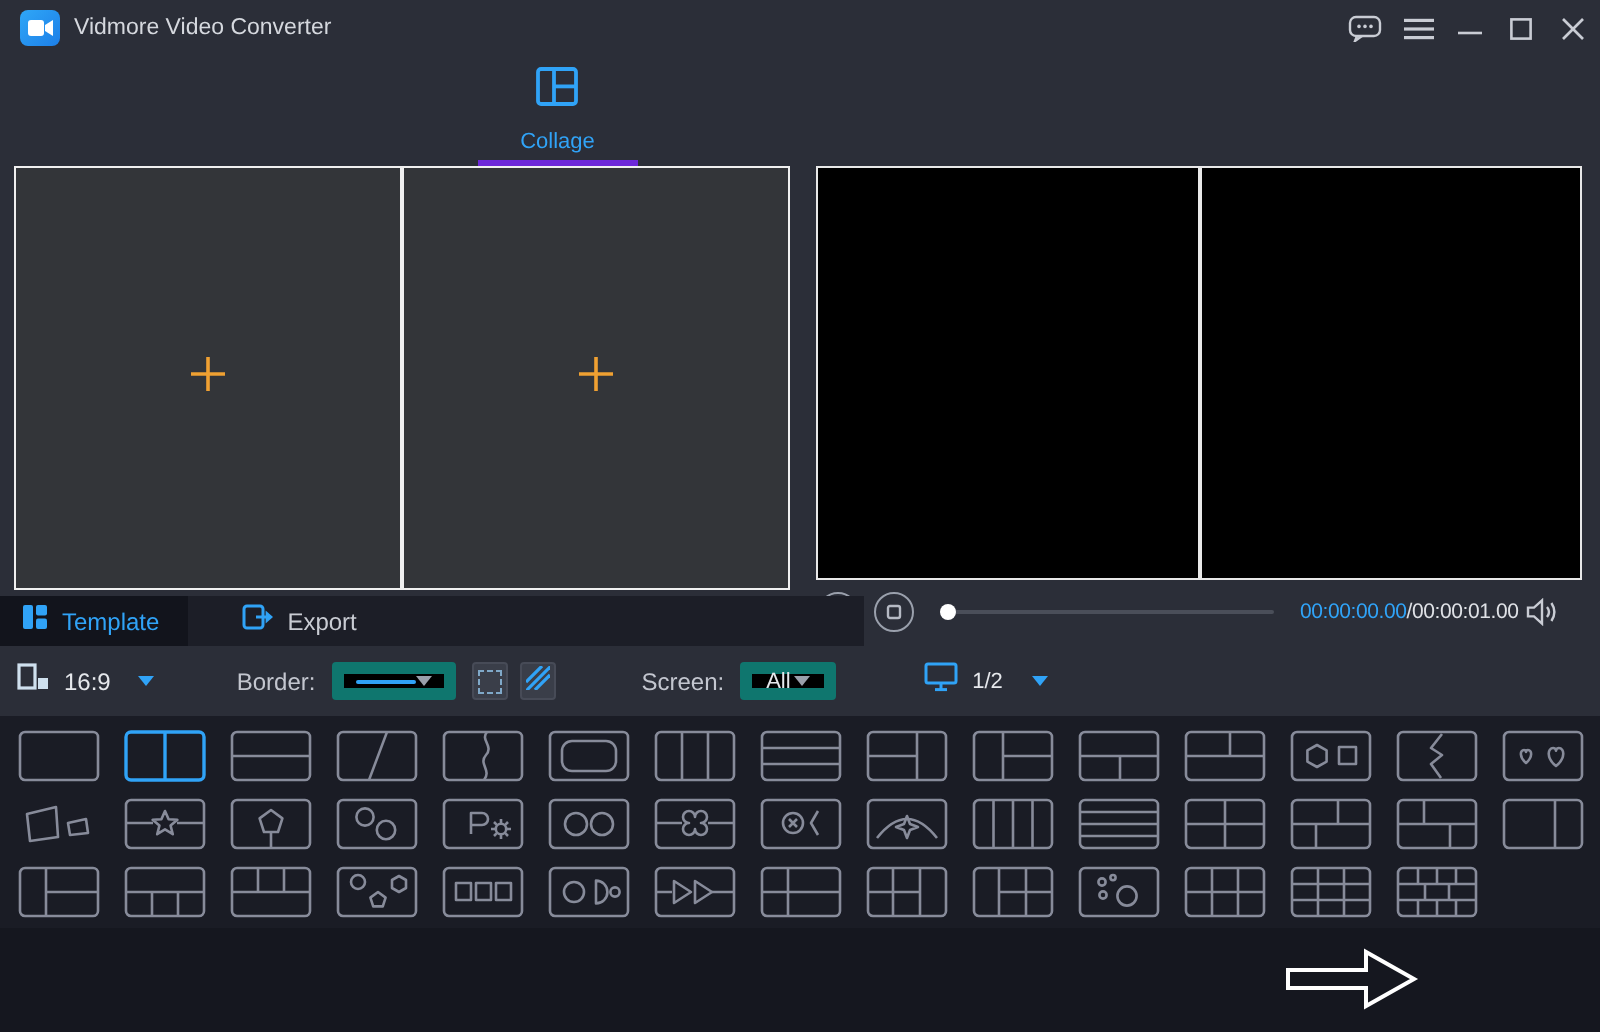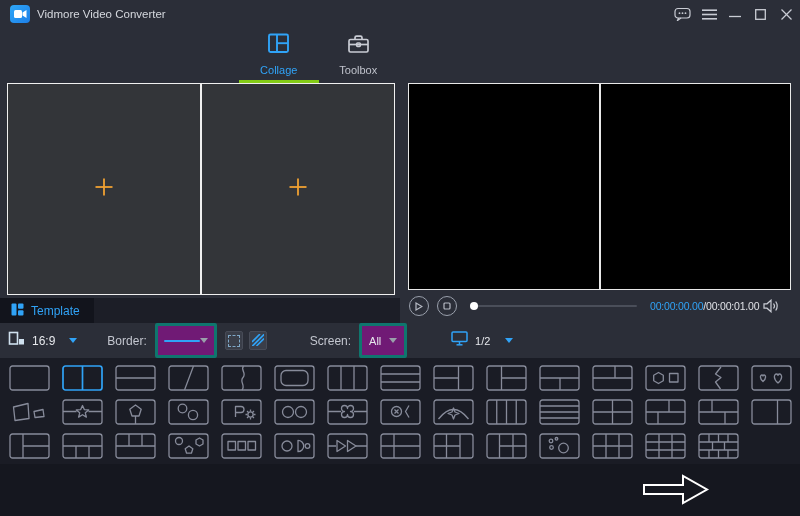--- a/index.html
+++ b/index.html
@@ -8,47 +8,47 @@
   
   #titlebar{left:0;top:0;width:800px;height:28px;display:flex;align-items:center;}
   #appicon{left:10px;top:5px;width:20px;height:18px;border-radius:4px;background:linear-gradient(135deg,#2fa7f7,#1d7fe8);display:flex;align-items:center;justify-content:center;}
   #apptitle{left:37px;top:8px;font-size:11.5px;color:#d5d8de;}
   .tb-ctrl{top:6px;width:20px;height:16px;display:flex;align-items:center;justify-content:center;color:#c9ccd4;font-size:12px;}
   
   #nav{left:239px;top:30px;width:318px;height:53px;display:flex;}
   .navtab{width:79.5px;height:53px;display:flex;flex-direction:column;align-items:center;justify-content:flex-start;box-sizing:border-box;}
   .navtab .nlabel{font-size:11px;color:#bfc2cb;margin-top:3px;}
   .navtab.active .nlabel{color:#30a3f7;}
-  .navtab.active{border-bottom:3px solid #84cc16;}
+  .navtab.active{border-bottom:3px solid #6d28d9;}
   
   #stage-left{left:7px;top:83px;width:388px;height:212px;background:#f0f0f0;border:1px solid #f0f0f0;box-sizing:border-box;display:flex;gap:2px;}
   .drop-panel{flex:1;background:#333539;display:flex;align-items:center;justify-content:center;}
   
   #stage-right{left:408px;top:83px;width:383px;height:207px;background:#e8e8e8;border:1px solid #e8e8e8;box-sizing:border-box;display:flex;gap:2px;}
   .preview-panel{flex:1;background:#000;}
   
   .pbtn{top:296px;width:20px;height:20px;border:1.4px solid #9aa0ac;border-radius:50%;box-sizing:border-box;display:flex;align-items:center;justify-content:center;}
   #slider{left:471px;top:305px;width:166px;height:2px;background:#4a4e59;border-radius:1px;}
   #knob{left:-1px;top:-3.5px;width:8px;height:8px;background:#fff;border-radius:50%;}
   #timewrap{left:650px;top:300px;width:112px;font-size:10.5px;letter-spacing:-0.2px;white-space:nowrap;}
   #time-current{color:#30a3f7;}
   #time-rest{color:#dfe1e6;}
   
-  #subtabs{left:0;top:298px;width:400px;height:25px;background:#1c1e27;display:flex;align-items:center;}
+  #subtabs{left:0;top:298px;width:432px;height:25px;background:#1c1e27;display:flex;align-items:center;}
   .subtab{height:25px;display:flex;align-items:center;gap:7px;padding:0 14px 0 11px;}
   .subtab .slabel{font-size:12px;color:#c9ccd3;}
   .subtab.active{background:#12141c;}
   .subtab.active .slabel{color:#30a3f7;}
   
   #toolbar{left:0;top:323px;width:800px;height:35px;display:flex;align-items:center;padding-left:8px;box-sizing:border-box;}
   .tlabel{font-size:12px;color:#c3c6cf;}
   .tvalue{font-size:12px;color:#e6e8ec;}
   .tri-blue{width:0;height:0;border-left:4.5px solid transparent;border-right:4.5px solid transparent;border-top:5.5px solid #30a3f7;}
   .tri-gray{width:0;height:0;border-left:4px solid transparent;border-right:4px solid transparent;border-top:5px solid #9aa0ab;}
-  .dd{height:35px;background:#701a75;border:3px solid #0f766e;border-radius:2px;display:flex;align-items:center;box-sizing:border-box;}
+  .dd{height:19px;background:#000000;border:6px solid #0f766e;border-radius:2px;display:flex;align-items:center;box-sizing:border-box;}
   .sqbtn{width:18px;height:19px;background:#3a3e49;border:1px solid #474b57;border-radius:2px;display:flex;align-items:center;justify-content:center;box-sizing:border-box;}
   
   #grid{left:0;top:358px;width:800px;height:106px;background:#1a1c25;}
   .trow{display:flex;gap:12px;padding-left:9px;}
   #grid .trow:first-child{padding-top:7px;}
   .trow + .trow{margin-top:8px;}
   .tcell{width:41px;height:26px;}
   
   #bottombar{left:0;top:464px;width:800px;height:52px;background:#15171f;}
 </style>
@@ -113,33 +113,20 @@
       <svg width="27" height="27" viewBox="0 0 27 27">
           <g fill="none" stroke="#30a3f7" stroke-width="1.9">
             <rect x="4" y="4.5" width="19" height="17.5" rx="1.5"></rect>
             <path d="M12 4.5 V22"></path>
             <path d="M12 13.2 H23"></path>
           </g>
         </svg>
     </span>
     <span class="nlabel">Collage</span>
   </div>
-  <div class="navtab">
-    <span>
-      <svg width="27" height="27" viewBox="0 0 27 27">
-          <g fill="none" stroke="#c9ccd4" stroke-width="1.7">
-            <rect x="4" y="9.5" width="19" height="12.5" rx="1.5"></rect>
-            <path d="M10 9.5 V7.8 Q10 6.2 11.6 6.2 H15.4 Q17 6.2 17 7.8 V9.5"></path>
-            <path d="M4 14.5 H23"></path>
-            <rect x="11.7" y="13" width="3.6" height="3.4" rx="0.8"></rect>
-          </g>
-        </svg>
-    </span>
-    <span class="nlabel">Toolbox</span>
-  </div>
 </div>
 
 <div id="stage-left" class="abs">
   <div class="drop-panel">
     <span>
       <svg width="20" height="20" viewBox="0 0 20 20">
           <g stroke="#f0a132" stroke-width="1.8">
             <path d="M10 1.5 V18.5"></path>
             <path d="M1.5 10 H18.5"></path>
           </g>
@@ -195,34 +182,46 @@
       <svg width="13" height="13" viewBox="0 0 13 13">
           <g fill="#30a3f7">
             <rect x="0.5" y="0.5" width="5" height="12" rx="1"></rect>
             <rect x="7" y="0.5" width="5.5" height="5.2" rx="1"></rect>
             <rect x="7" y="7.3" width="5.5" height="5.2" rx="1"></rect>
           </g>
         </svg>
     </span>
     <span class="slabel">Template</span>
   </div>
+  <div class="subtab" style="margin-left:16px;">
+    <span>
+      <svg width="16" height="13" viewBox="0 0 16 13">
+          <g fill="none" stroke="#30a3f7" stroke-width="1.5">
+            <rect x="1" y="1" width="9.5" height="11" rx="1.5"></rect>
+            <path d="M7 6.5 H14.5"></path>
+          </g>
+          <path d="M11.8 3.2 L15.5 6.5 L11.8 9.8 Z" fill="#30a3f7"></path>
+        </svg>
+    </span>
+    <span class="slabel">Export</span>
+  </div>
 </div>
 
 <div id="toolbar" class="abs">
   <span style="margin-right:7px;">
     <svg width="17" height="17" viewBox="0 0 17 17">
         <g>
           <rect x="1.5" y="2.5" width="8" height="11.5" fill="none" stroke="#cfe0ee" stroke-width="1.6"></rect>
           <rect x="11" y="9" width="5" height="5.5" fill="#cfe0ee"></rect>
         </g>
       </svg>
   </span>
   <span class="tvalue">16:9</span>
   <span class="tri-blue" style="margin-left:14px;"></span>
-  <span class="tlabel" style="margin-left:30px;">Border:</span>
+  <span class="tlabel" style="margin-left:41px;">Border:</span>
   <div class="dd" style="width:62px;margin-left:8px;padding:0 6px;justify-content:space-between;">
     <span style="width:36px;height:2px;background:#30a3f7;border-radius:1px;"></span>
     <span class="tri-gray"></span>
   </div>
   <div class="sqbtn" style="margin-left:8px;">
     <span style="width:10px;height:10px;border:1px dashed #7fa8c8;"></span>
   </div>
   <div class="sqbtn" style="margin-left:6px;">
     <span>
       <svg width="12" height="12" viewBox="0 0 12 12">

